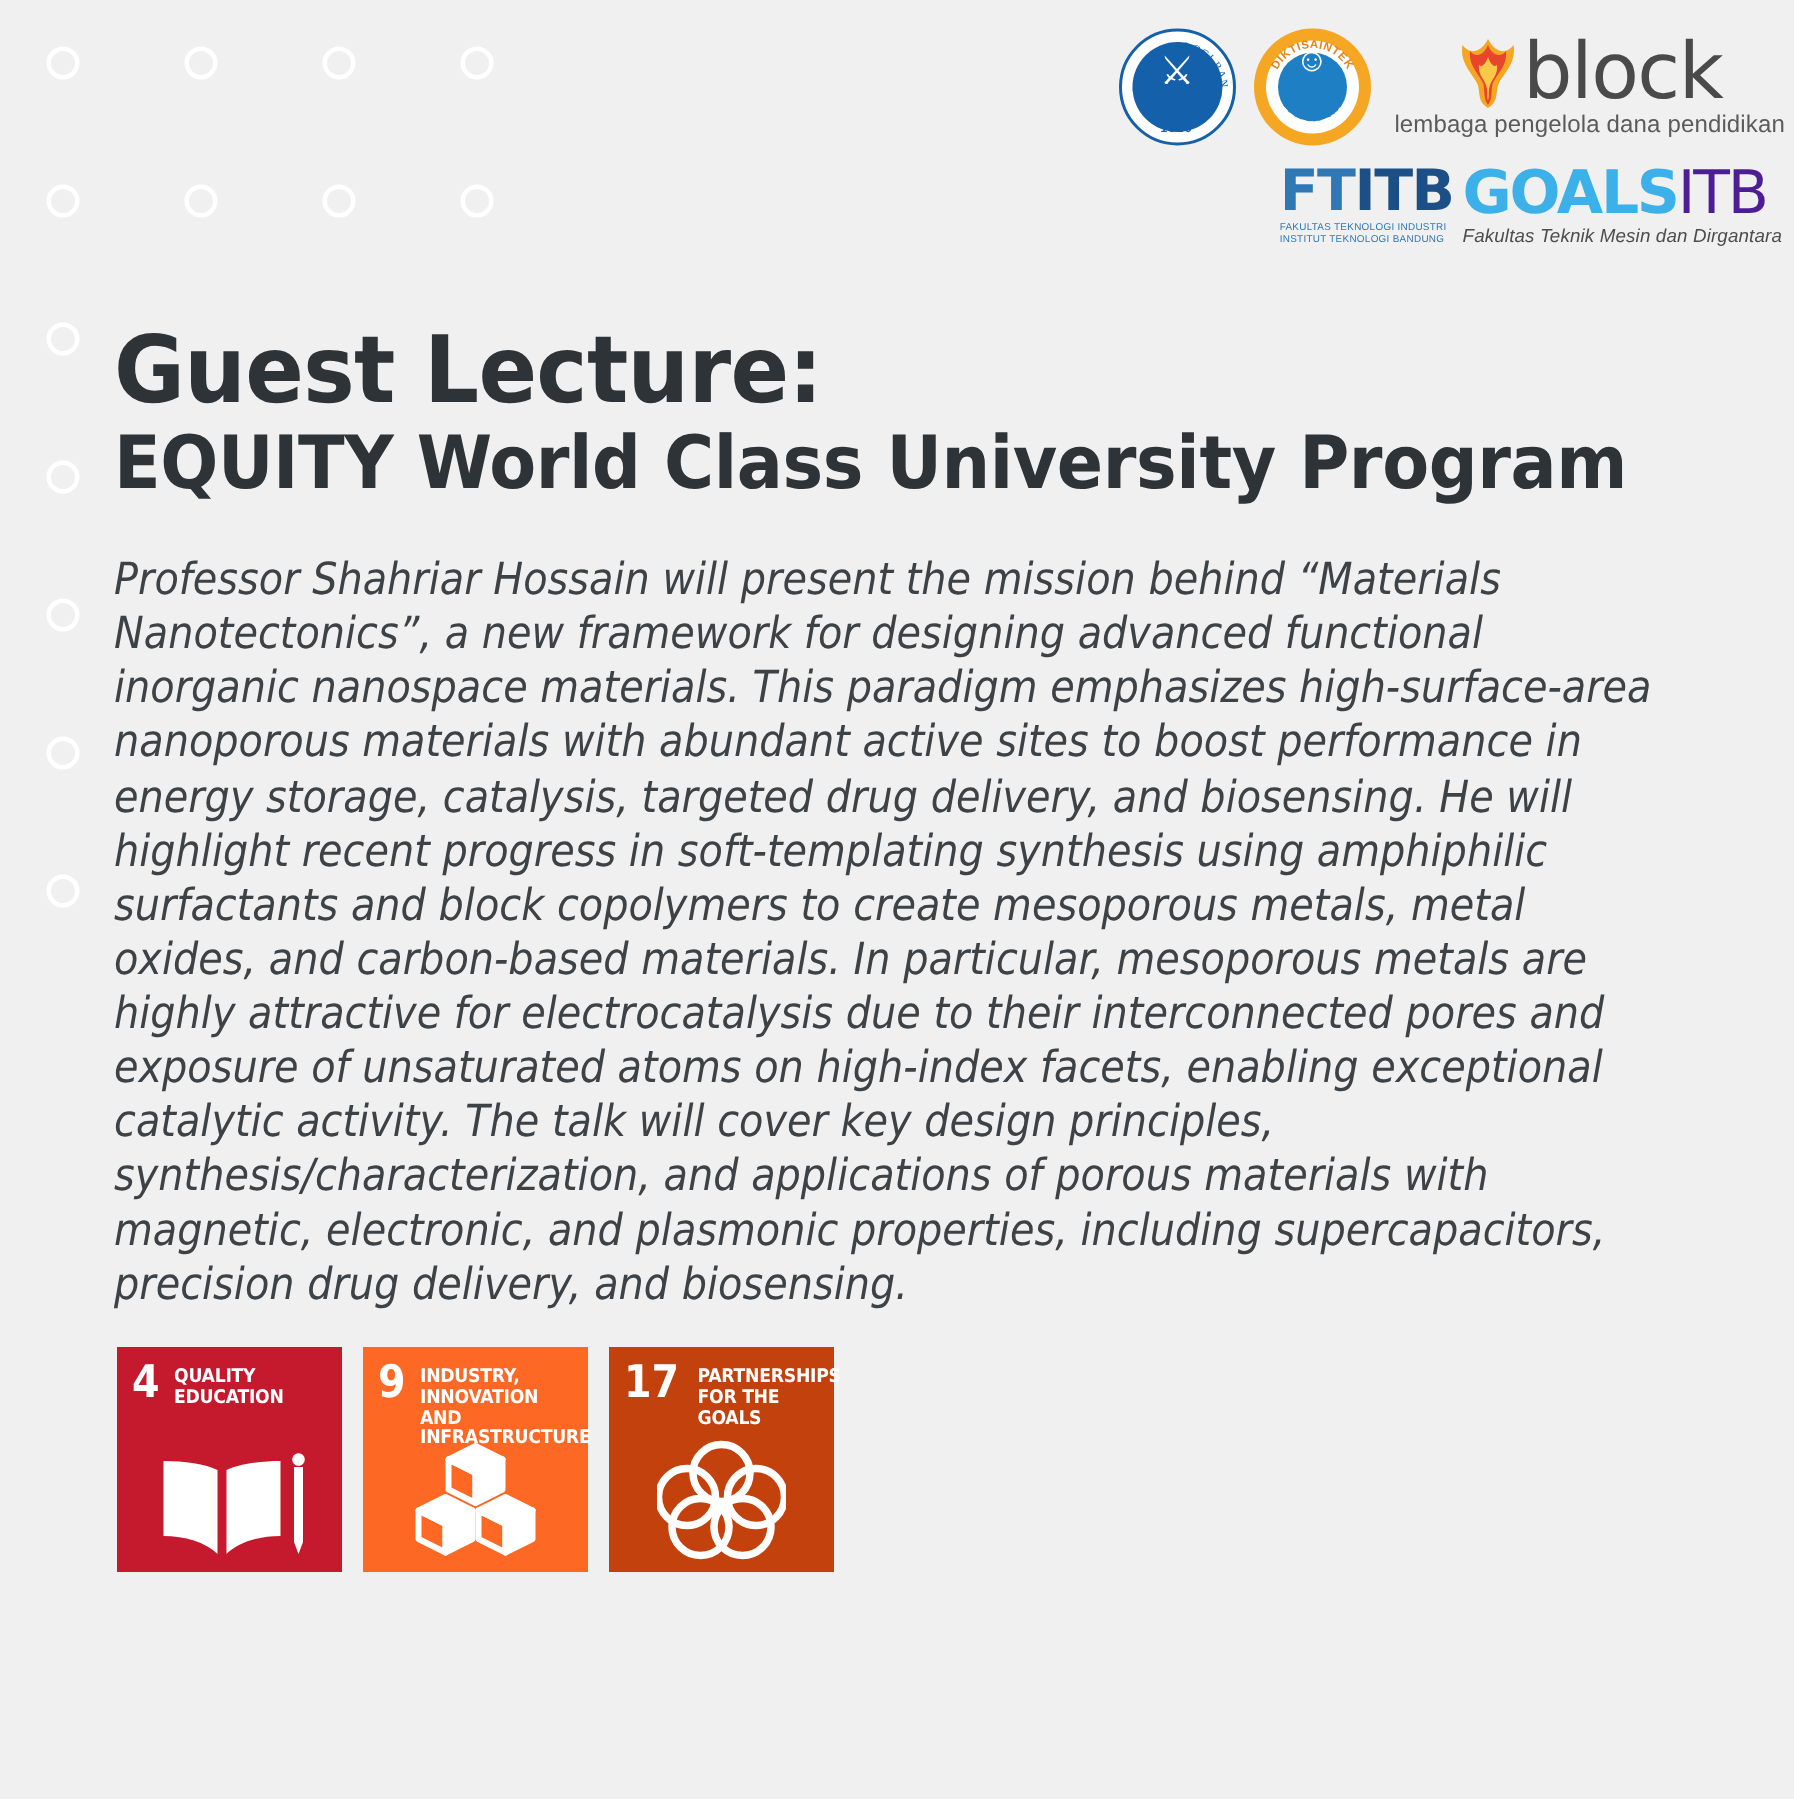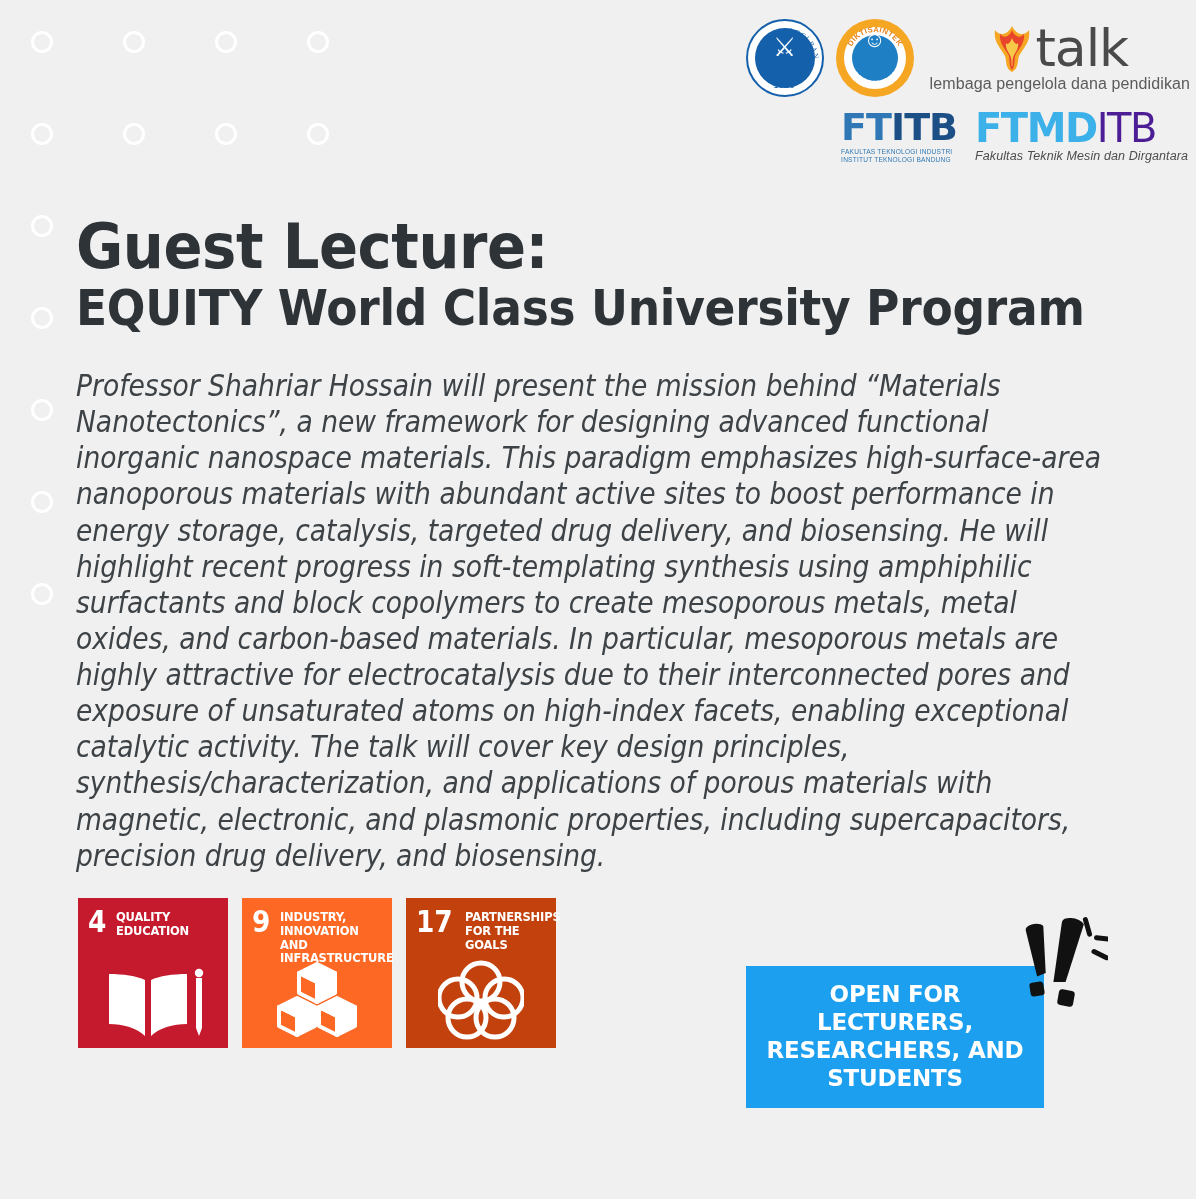--- a/index.html
+++ b/index.html
@@ -47,22 +47,22 @@
     align-items: flex-end;
   }
   .logo-row-top {
     display: flex;
     align-items: center;
     gap: 12px;
     height: 88px;
   }
   .logo-row-bottom {
     display: flex;
-    align-items: flex-start;
-    gap: 18px;
+    align-items: center;
+    gap: 6px;
     margin-top: 6px;
     padding-right: 2px;
   }
 
   
   .itb-seal {
     position: relative;
     width: 78px;
     height: 78px;
     border-radius: 50%;
@@ -389,38 +389,38 @@
         </svg>
       </div>
 
       <div class="lpdp-logo">
         <div class="lpdp-main">
           <svg class="lpdp-flame" viewBox="0 0 42 50">
             <path d="M21 2 C26 12 34 12 38 6 C40 18 32 24 28 32 C26 38 28 44 21 48 C14 44 16 38 14 32 C10 24 2 18 4 6 C8 12 16 12 21 2 Z" fill="#F5A623"></path>
             <path d="M21 6 C24 14 30 14 33 10 C34 20 27 25 24 32 C23 38 24 42 21 46 C18 42 19 38 18 32 C15 25 8 20 9 10 C12 14 18 14 21 6 Z" fill="#E8452C"></path>
             <path d="M21 14 C23 20 26 21 27 19 C28 26 23 29 22 34 C21 38 22 40 21 43 C20 40 21 38 20 34 C19 29 14 26 15 19 C16 21 19 20 21 14 Z" fill="#F7C948"></path>
           </svg>
-          <div class="lpdp-word">talk</div>
+          <div class="lpdp-word">block</div>
         </div>
         <div class="lpdp-tagline">lembaga pengelola dana pendidikan</div>
       </div>
     </div>
 
     <div class="logo-row-bottom">
 
       <div class="fti-logo">
         <div class="fti-word"><span>FT</span><span class="fti-dark">I</span><span class="fti-dark">TB</span></div>
         <div class="fti-sub">
           <div>FAKULTAS TEKNOLOGI INDUSTRI</div>
           <div>INSTITUT TEKNOLOGI BANDUNG</div>
         </div>
       </div>
 
       <div class="ftmd-logo">
-        <div class="ftmd-word"><span>FTMD</span><span class="ftmd-light">ITB</span></div>
+        <div class="ftmd-word"><span>GOALS</span><span class="ftmd-light">ITB</span></div>
         <div class="ftmd-sub">Fakultas Teknik Mesin dan Dirgantara</div>
       </div>
     </div>
   </div>
 
   <div id="headline">
     <div class="title-line1" style="color: rgb(46, 51, 56);">Guest Lecture:</div>
     <div class="title-line2" style="color: rgb(46, 51, 56);">EQUITY World Class University Program</div>
   </div>
 
@@ -480,28 +480,14 @@
             <circle cx="20" cy="40" r="19"></circle>
             <circle cx="66" cy="40" r="19"></circle>
             <circle cx="29" cy="60" r="19"></circle>
             <circle cx="57" cy="60" r="19"></circle>
           </g>
         </svg>
       </div>
     </div>
   </div>
 
-  <div id="cta-wrap">
-    <div id="cta-banner" style="background: rgb(28, 159, 239); color: rgb(255, 255, 255);">OPEN FOR LECTURERS, RESEARCHERS, AND STUDENTS</div>
-    <svg id="excl-burst" viewBox="0 0 96 108">
-      <g fill="#111111">
-        <path d="M23 12 C27 11 33 12 35 15 L30 62 L21 64 L17 17 C17 14 19 13 23 12 Z" transform="rotate(-9 26 38)"></path>
-        <rect x="18" y="70" width="14" height="14" rx="3" transform="rotate(-9 25 77)"></rect>
-        <path d="M53 6 C58 5 65 7 67 10 L59 70 L47 72 L45 12 C45 8 48 7 53 6 Z" transform="rotate(10 56 39)"></path>
-        <rect x="46" y="78" width="16" height="16" rx="3.5" transform="rotate(10 54 86)"></rect>
-        <rect x="73" y="5" width="5" height="20" rx="2.5" transform="rotate(-16 75 15)"></rect>
-        <rect x="82" y="24" width="20" height="5" rx="2.5" transform="rotate(6 92 26)"></rect>
-        <rect x="79" y="40" width="19" height="5" rx="2.5" transform="rotate(26 88 42)"></rect>
-      </g>
-    </svg>
-  </div>
 
 </div>
 
 </body></html>

